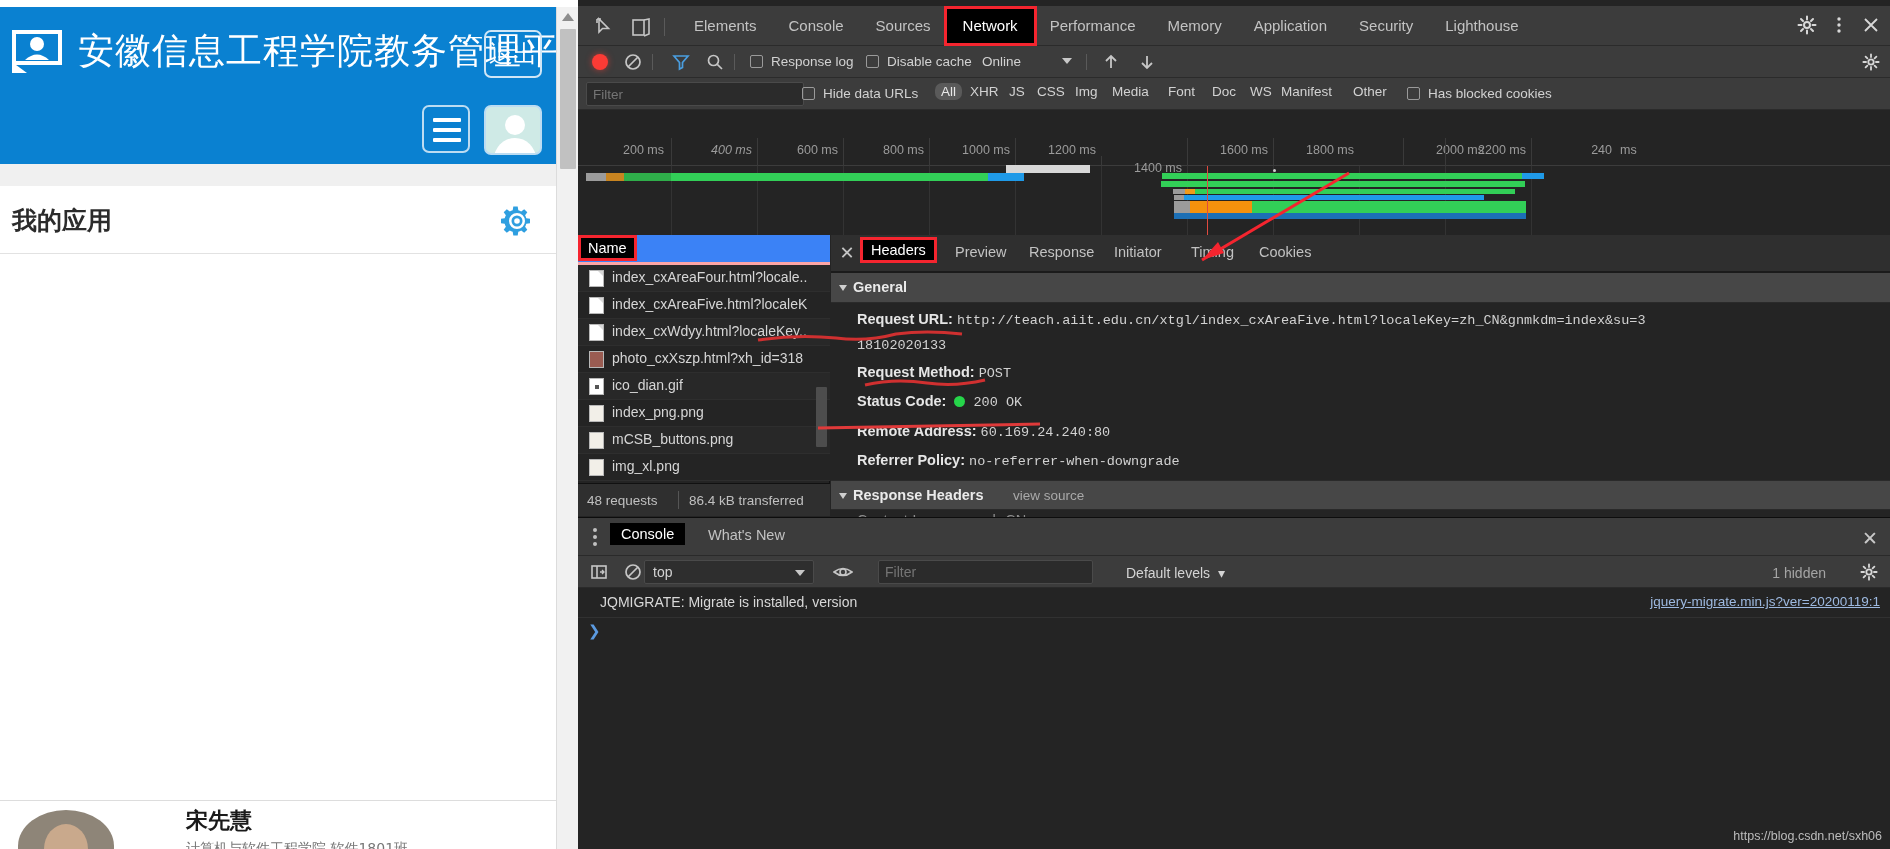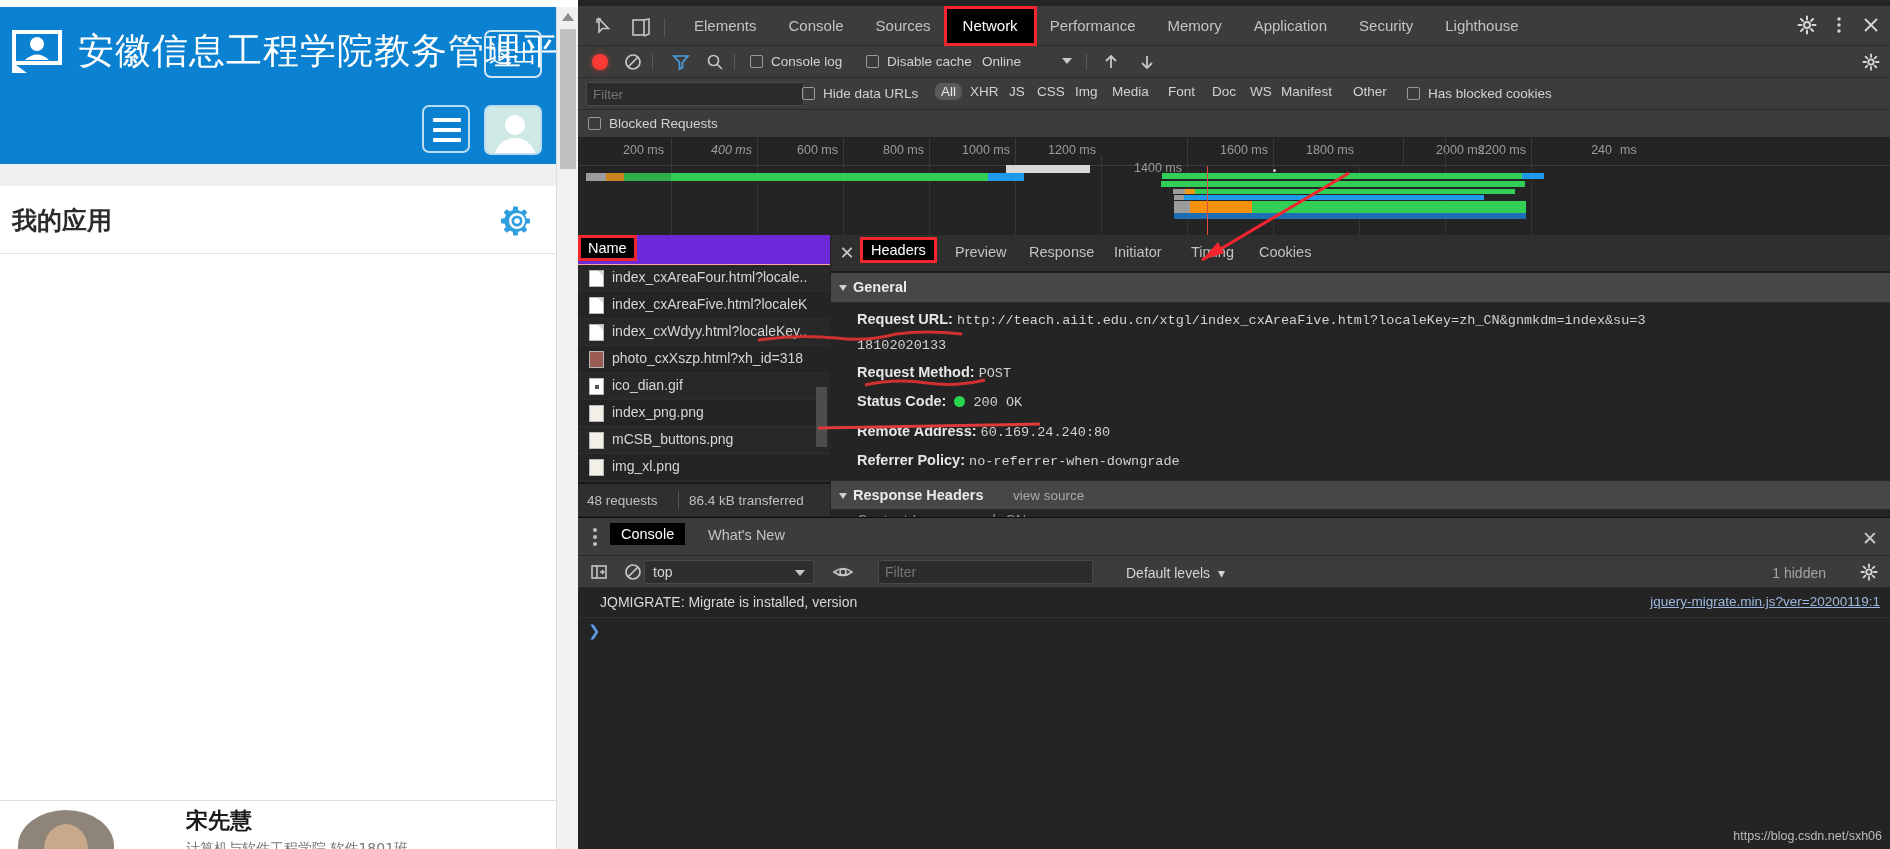--- a/index.html
+++ b/index.html
@@ -217,21 +217,21 @@
   .ov-grid { position:absolute; top:28px; height:69px; border-left:1px solid #333; }
   .red-line { position:absolute; width:1px; background:#e04a3f; }
 
   
   .net-left {
     position:absolute; left:0; top:235px; width:252px; height:281px;
     background:#242424; border-right:1px solid #111;
   }
   .net-head {
     position:absolute; left:0; top:0; width:252px; height:30px;
-    background:#6d28d9; border-bottom:1px solid #fca5a5;
+    background:#3b82f6; border-bottom:3px solid #fca5a5;
   }
   .name-hl {
     position:absolute; left:3px; top:3px; padding:2px 7px;
     background:#000; color:#fff; font-size:14.5px;
     outline:3px solid #f5252f;
   }
   .req-row {
     position:absolute; left:0; width:252px; height:27px;
     border-bottom:1px solid #2e2e2e; cursor:pointer;
   }
@@ -498,21 +498,21 @@
       </div>
       <div class="tb-ico ico-search">
         <svg width="18" height="18" viewBox="0 0 18 18">
           <circle cx="7.5" cy="7.5" r="5" fill="none" stroke="#c6c6c6" stroke-width="1.7"></circle>
           <path d="M11.3 11.3 L16 16" stroke="#c6c6c6" stroke-width="1.7"></path>
         </svg>
       </div>
       <div class="tb-sep sep2"></div>
 
       <div class="cbx" style="left:172px;top:9px;"></div>
-      <div class="tb-label" style="left:193px;top:8px;">Console log</div>
+      <div class="tb-label" style="left:193px;top:8px;">Response log</div>
 
       <div class="cbx" style="left:288px;top:9px;"></div>
       <div class="tb-label" style="left:309px;top:8px;">Disable cache</div>
 
       <div class="tb-select" style="left:404px;top:8px;">Online</div>
       <div class="caret-dn" style="left:484px;top:12px;"></div>
 
       <div class="tb-sep" style="left:508px;"></div>
       <div class="arrow-ico" style="left:524px;">
         <svg width="18" height="18" viewBox="0 0 18 18">
@@ -546,24 +546,20 @@
       <div class="type-pill" style="left:590px;">Font</div>
       <div class="type-pill" style="left:634px;">Doc</div>
       <div class="type-pill" style="left:672px;">WS</div>
       <div class="type-pill" style="left:703px;">Manifest</div>
       <div class="type-pill" style="left:775px;">Other</div>
 
       <div class="cbx" style="left:829px;top:9px;"></div>
       <div class="tb-label" style="left:850px;top:8px;">Has blocked cookies</div>
     </div>
 
-    <div class="dt-blockedbar">
-      <div class="cbx" style="left:10px;top:7px;"></div>
-      <div class="tb-label" style="left:31px;top:6px;">Blocked Requests</div>
-    </div>
 
     <div class="dt-overview">
       <div class="ov-rule">
         <div class="ov-first-label" style="left:45px;">200 ms</div>
         <div class="ov-tick" style="left:93px;width:86px;font-style:italic;">
             <span>400 ms</span>
           </div>
         <div class="ov-tick" style="left:179px;width:86px;">
             <span>600 ms</span>
           </div>

